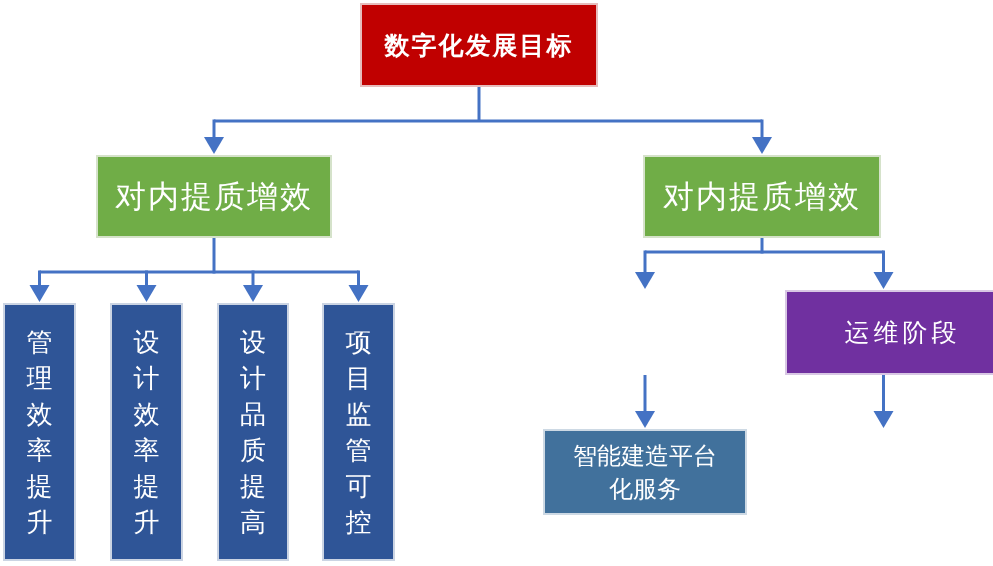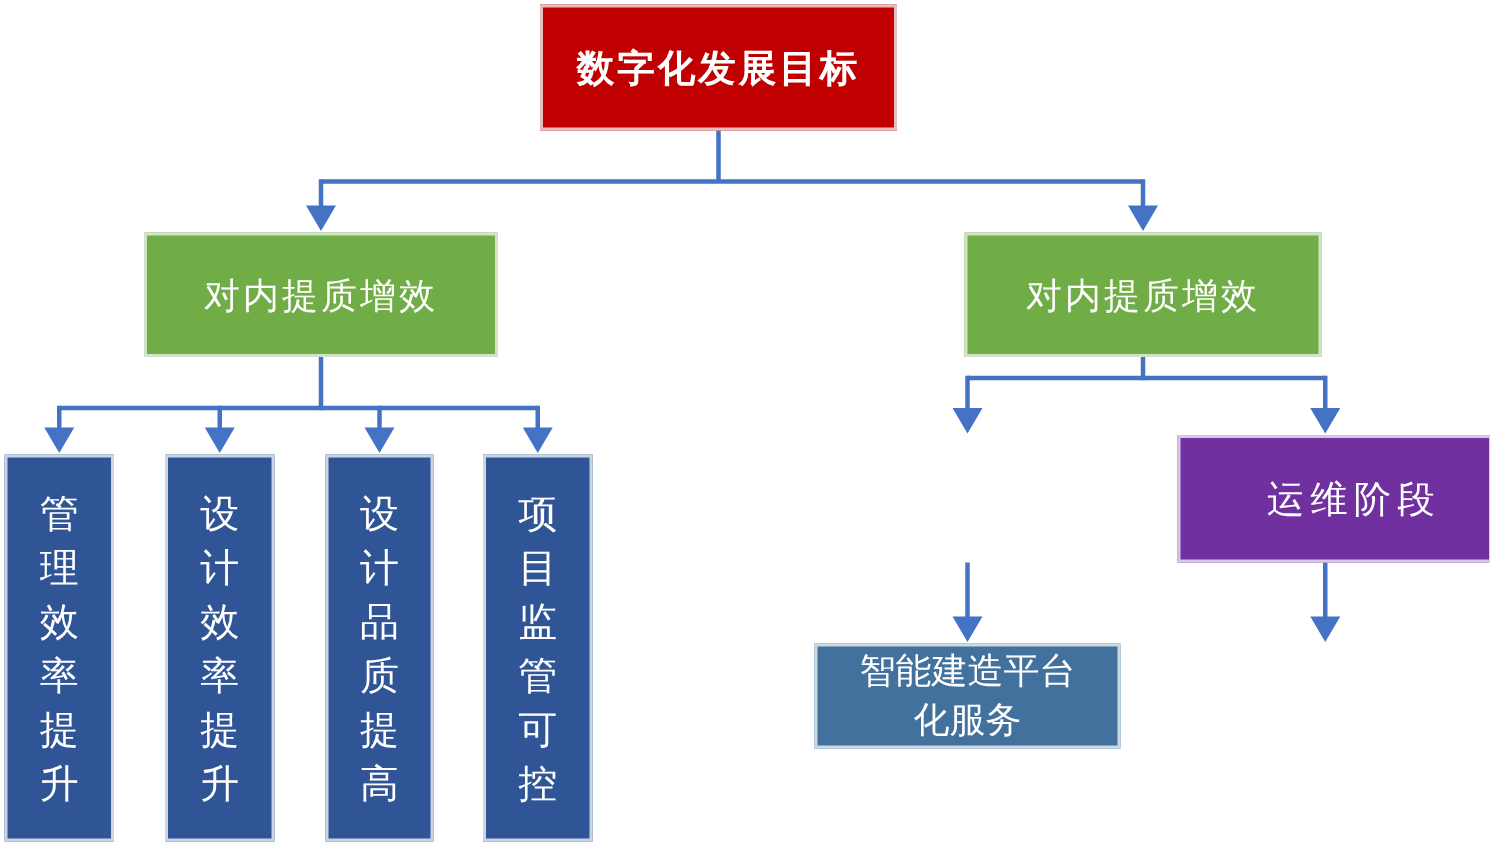--- a/index.html
+++ b/index.html
@@ -43,21 +43,21 @@
     left: 360px; top: 3px; width: 238px; height: 84px;
     background: var(--root-fill, #C00000);
     border: 2px solid #E6BCBC;
     font-size: 25px;
     font-weight: 600;
     letter-spacing: 2px;
   }
   .node-branch {
     background: var(--branch-fill, #70AD47);
     border: 2px solid #D5E2CA;
-    font-size: 24px;
+    font-size: 31px;
     letter-spacing: 2px;
   }
   .node-branch.internal { left: 96px;  top: 155px; width: 236px; height: 83px; }
   .node-branch.external { left: 643px; top: 155px; width: 238px; height: 83px; }
   .node-leaf {
     top: 303px; width: 73px; height: 258px;
     background: var(--leaf-fill, #2F5597);
     border: 2px solid #CBD4E3;
   }
   .node-leaf.l1 { left: 3px; }
@@ -71,21 +71,21 @@
   .node-stage {
     top: 290px; height: 85px;
     background: var(--stage-fill, #7030A0);
     border: 2px solid #D8C7E4;
     font-size: 25px;
     letter-spacing: 4px;
   }
   .node-stage.s1 { left: 543px; width: 204px; }
   .node-stage.s2 { left: 785px; width: 235px; }
   .node-service {
-    top: 429px; height: 70px;
+    top: 429px; height: 86px;
     background: var(--service-fill, #41719C);
     border: 2px solid #CDD9E4;
     font-size: 24px;
     line-height: 33px;
   }
   .node-service.s1 { left: 543px; width: 204px; }
   .node-service.s2 { left: 785px; width: 197px; }
   .node-service .label {
     display: inline-block;
     width: 150px;

